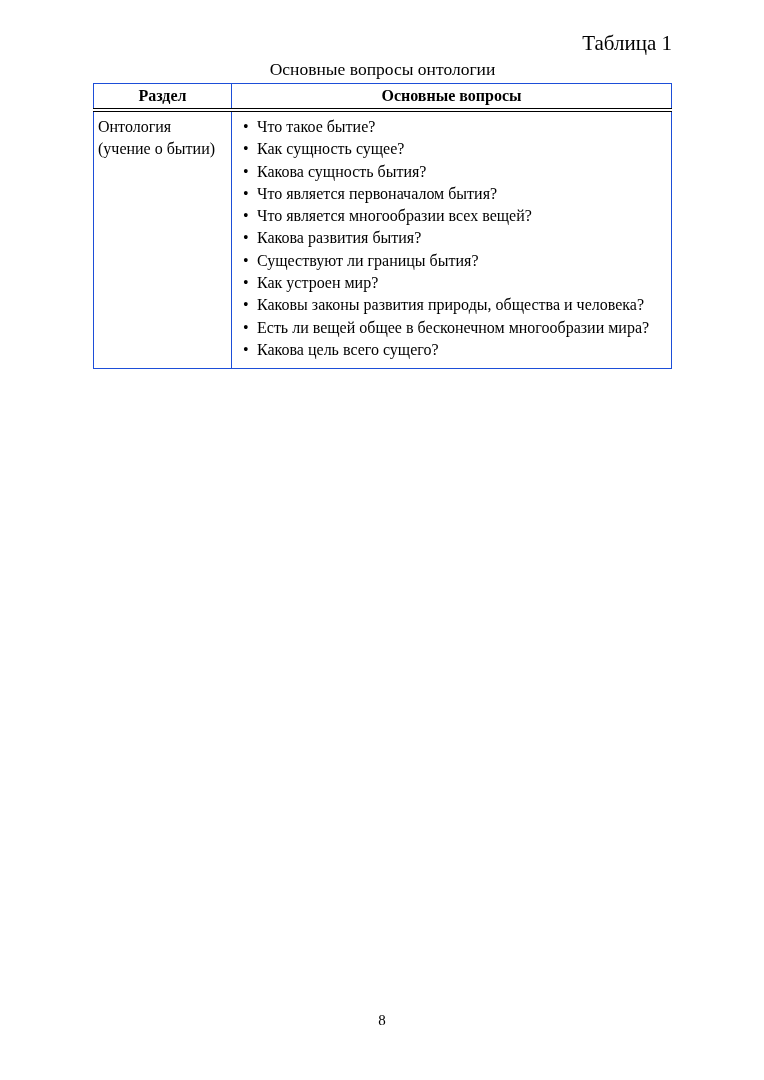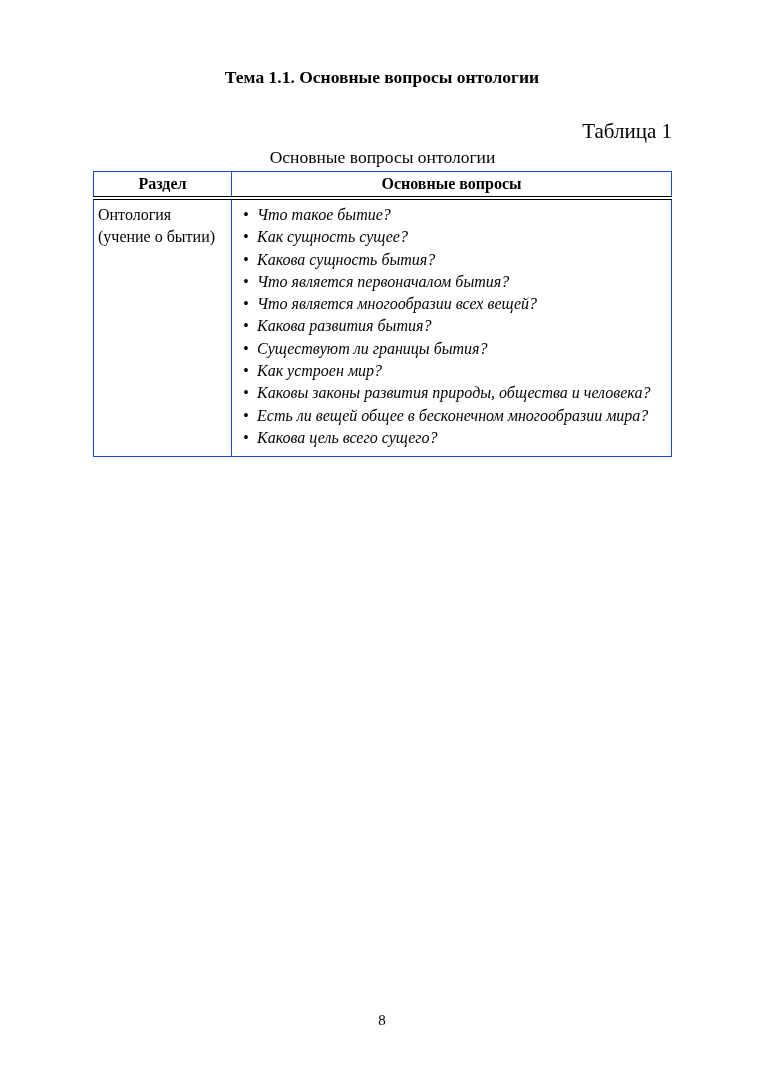--- a/index.html
+++ b/index.html
@@ -62,21 +62,20 @@
     padding: 4px 4px 6px 4px;
     line-height: 22.3px;
   }
   .questions-cell {
     padding: 4px 8px 7px 11px;
   }
   .questions-list {
     margin: 0;
     padding: 0;
     list-style: none;
-    font-style: italic;
   }
   .questions-list li {
     line-height: 22.3px;
     white-space: nowrap;
   }
   .questions-list li::before {
     content: "\2022";
     display: inline-block;
     width: 14px;
   }
@@ -87,21 +86,20 @@
     width: 100%;
     text-align: center;
     font-size: 15px;
   }
 </style>
 </head>
 <body>
 
 <div class="page">
 
-  <h1 class="doc-title">Тема 1.1. Основные вопросы онтологии</h1>
 
   <div class="table-label">Таблица 1</div>
 
   <div class="table-caption">Основные вопросы онтологии</div>
 
   <table class="doc-table">
     <thead>
       <tr>
         <th class="col-section">Раздел</th>
         <th class="col-questions">Основные вопросы</th>

